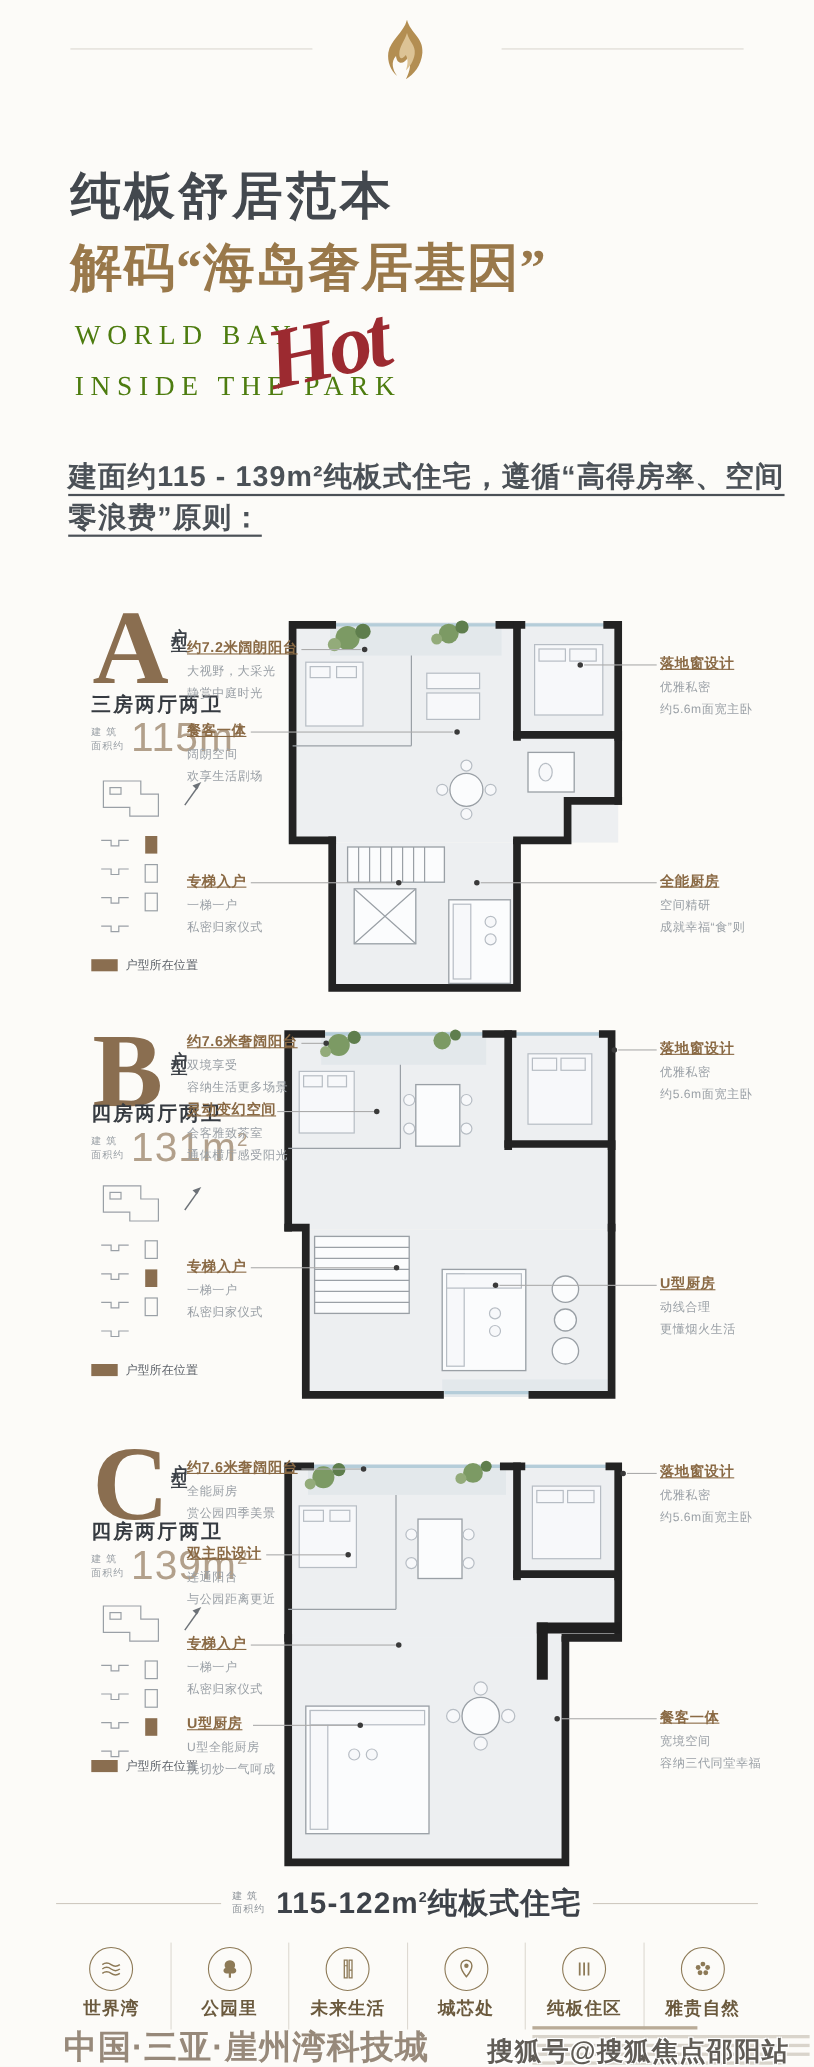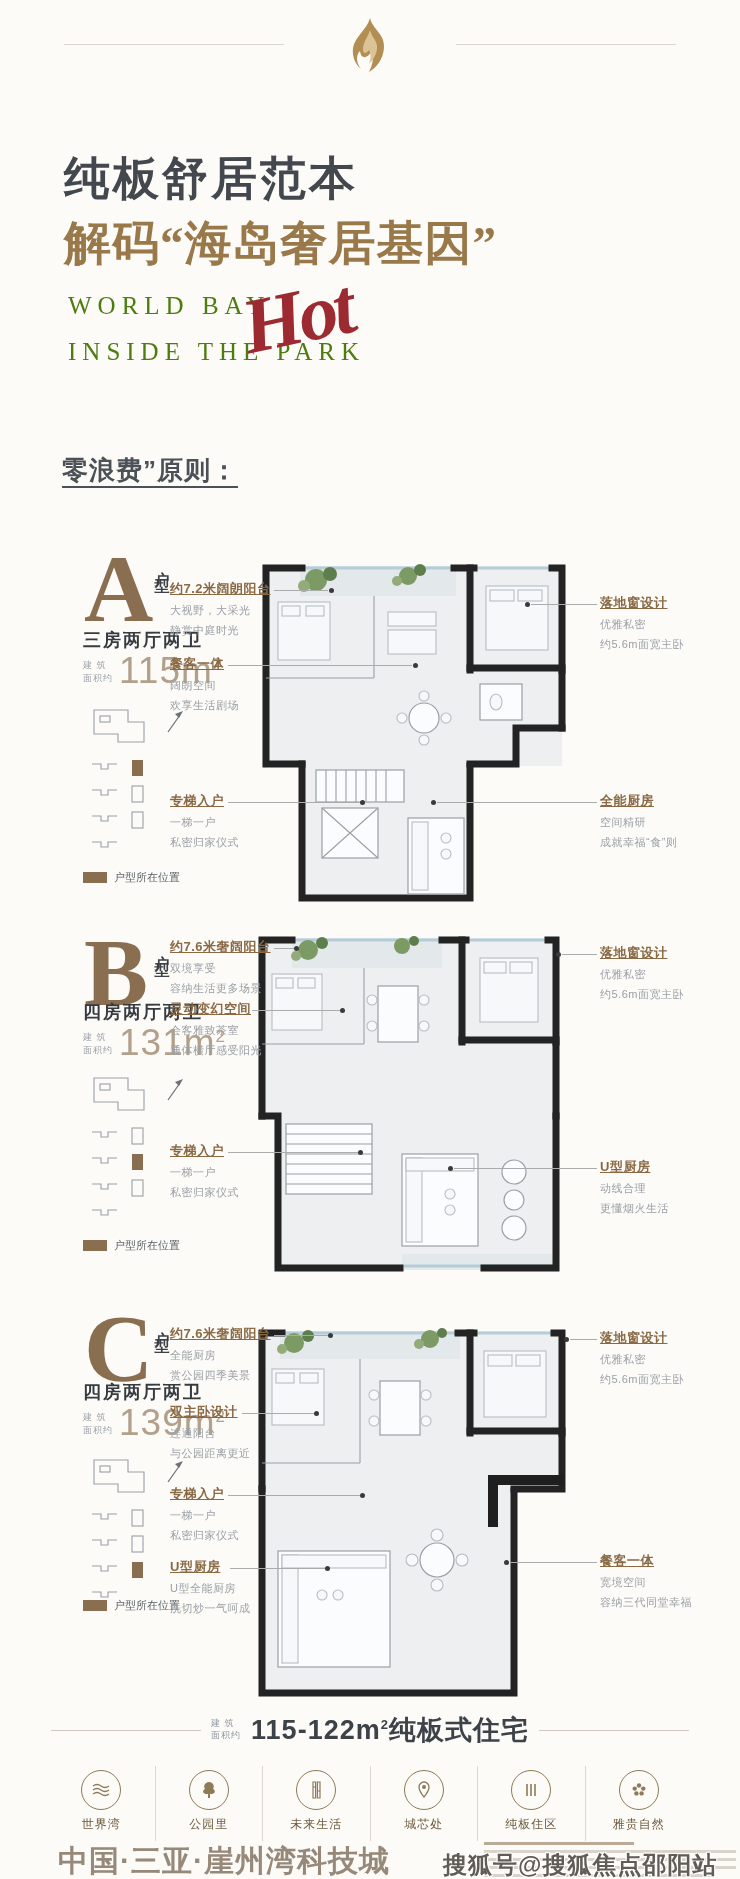--- a/index.html
+++ b/index.html
@@ -44,21 +44,21 @@
   .banner{position:absolute;top:1712px;left:0;width:740px;display:flex;align-items:center;justify-content:center;gap:10px;}
   .bline{width:150px;height:1px;background:#cfc9c0;}
   .bpre{display:flex;flex-direction:column;font-size:9px;color:#8e949a;line-height:1.3;letter-spacing:1px;}
   .btxt{font-size:27px;font-weight:700;color:#3d4249;letter-spacing:1px;}
   .btxt sup{font-size:13px;}
   
   .feat{position:absolute;top:1766px;left:48px;width:644px;display:flex;}
   .fitem{flex:1;display:flex;flex-direction:column;align-items:center;padding:4px 0 8px;}
   .fitem:not(:last-child){border-right:1px solid #ddd9d2;}
   .fico{width:38px;height:38px;border:1.2px solid #8d7a57;border-radius:50%;display:flex;align-items:center;justify-content:center;}
-  .flab{font-size:12px;font-weight:400;color:#6b5a3e;margin-top:6px;letter-spacing:1px;}
+  .flab{font-size:16px;font-weight:700;color:#6b5a3e;margin-top:6px;letter-spacing:1px;}
   
   .fname{position:absolute;left:58px;top:1841px;font-size:30px;font-weight:700;color:#97897a;letter-spacing:1px;white-space:nowrap;}
   .fp{position:absolute;left:484px;top:1842px;width:252px;}
   .fp .l{height:3px;background:#d9d4cb;margin-bottom:5px;}
   .fp .l:first-child{background:#b9ab97;width:150px;}
   .wmk{position:absolute;left:443px;top:1849px;font-size:24px;font-weight:700;color:rgba(82,78,72,.92);letter-spacing:1px;white-space:nowrap;text-shadow:0 0 2px #fff,1px 1px 0 #fff,-1px -1px 0 #fff,1px -1px 0 #fff,-1px 1px 0 #fff;}
 </style>
 </head>
 <body>
 
@@ -71,20 +71,21 @@
       <path fill="#b38e52" d="M23,2 C26,14 38,18 37,32 C36,44 29,52 22,56 C26,48 27,42 24,36 C21,42 14,44 13,35 C8,40 10,48 14,53 C8,48 5,40 6,32 C8,20 20,14 23,2 Z"></path>
       <path fill="#dcc395" d="M23,14 C25,22 31,25 30,33 C29,40 25,45 22,48 C24,42 24,38 22,34 C19,38 16,38 16,33 C16,26 21,21 23,14 Z"></path>
     </svg>
   </div>
 
   <div class="title1">纯板舒居范本</div>
   <div class="title2">解码“海岛奢居基因”</div>
   <div class="wmen" style="left:68px;top:292px">WORLD BAY</div>
   <div class="wmen" style="left:68px;top:338px">INSIDE THE PARK</div>
   <div class="hot">Hot</div>
+  <div class="intro" style="top:416px">建面约115 - 139m²纯板式住宅，遵循“高得房率、空间</div>
   <div class="intro" style="top:453px">零浪费”原则：</div>
 
   <section class="sec" style="top:470px;height:450px">
     <div class="letter" style="left:84px;top:78px">A</div>
     <div class="tlabel" style="left:152px;top:88px">户型</div>
     <div class="rooms" style="left:83px;top:158px">三房两厅两卫</div>
     <div class="arearow" style="left:83px;top:182px">
       <span class="apre">
         <span>建 筑</span>
         <span>面积约</span>

